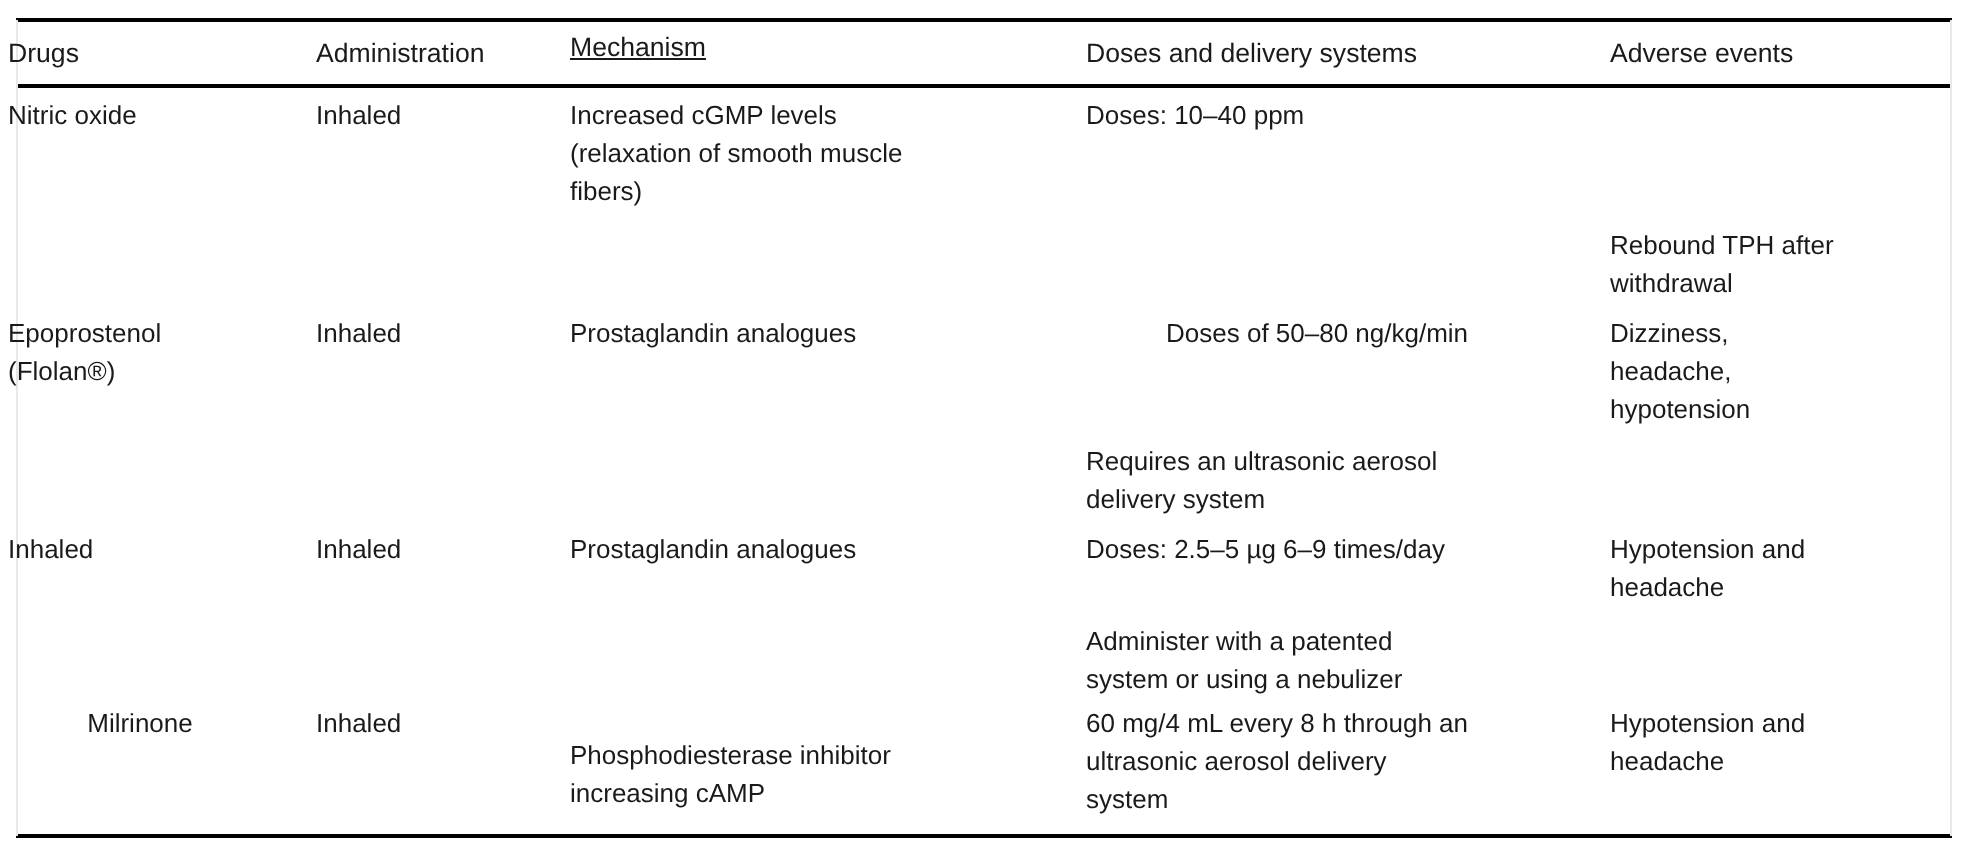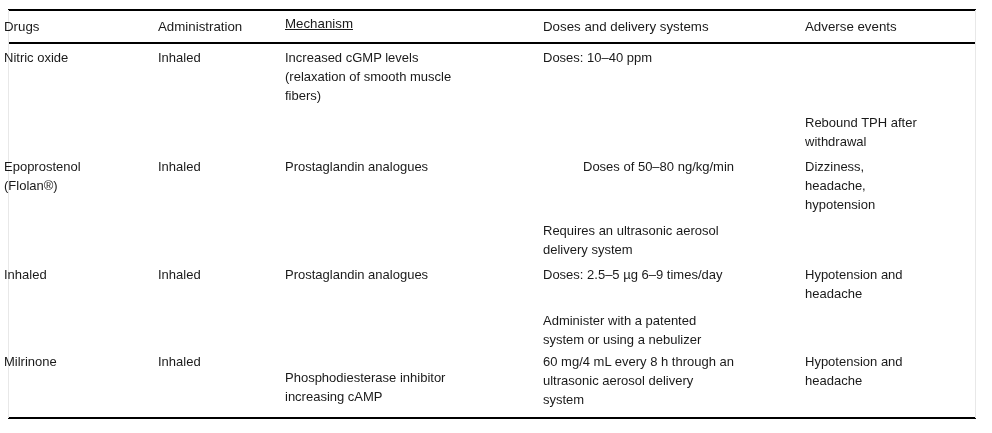--- a/index.html
+++ b/index.html
@@ -103,21 +103,21 @@
 
   <div class="cell c-drug" style="top:265px;">Inhaled</div>
   <div class="cell c-admin" style="top:265px;">Inhaled</div>
   <div class="cell c-mech" style="top:265px;">Prostaglandin analogues</div>
   <div class="cell c-dose" style="top:265px;">Doses: 2.5–5 µg 6–9 times/day</div>
   <div class="cell c-dose" style="top:311px;">Administer with a patented
 system or using a nebulizer</div>
   <div class="cell c-adv" style="top:265px;">Hypotension and
 headache</div>
 
-  <div class="cell c-drug" style="top:352px;">Milrinone</div>
+  <div class="cell c-drug" style="top:352px;text-align:center;">Milrinone</div>
   <div class="cell c-admin" style="top:352px;">Inhaled</div>
   <div class="cell c-mech" style="top:368px;">Phosphodiesterase inhibitor
 increasing cAMP</div>
   <div class="cell c-dose" style="top:352px;">60 mg/4 mL every 8 h through an
 ultrasonic aerosol delivery
 system</div>
   <div class="cell c-adv" style="top:352px;">Hypotension and
 headache</div>
 
 </div>

